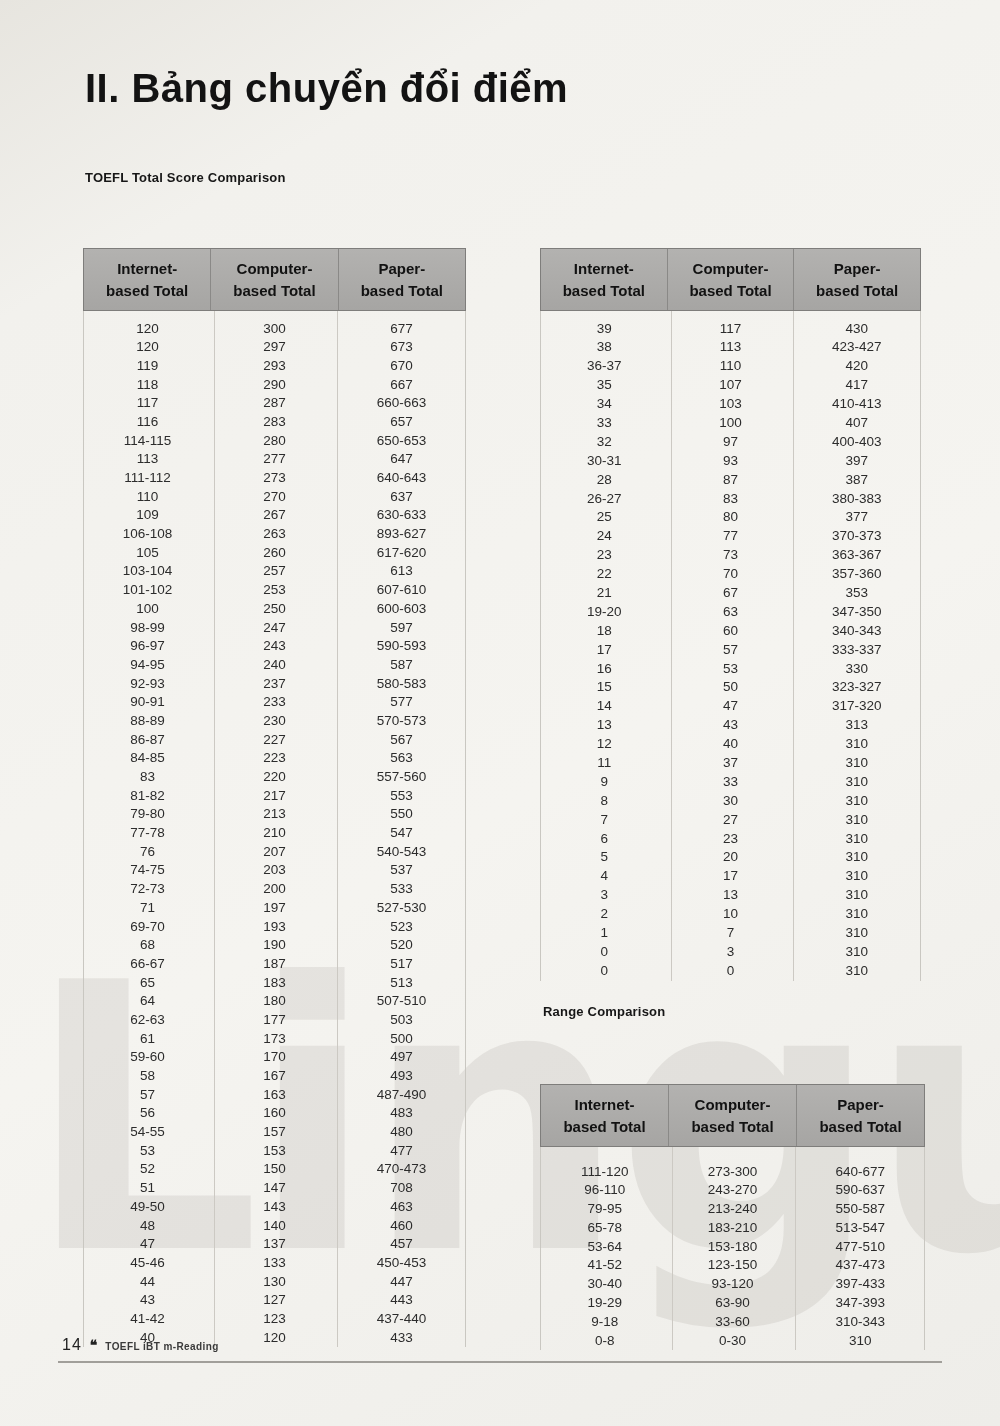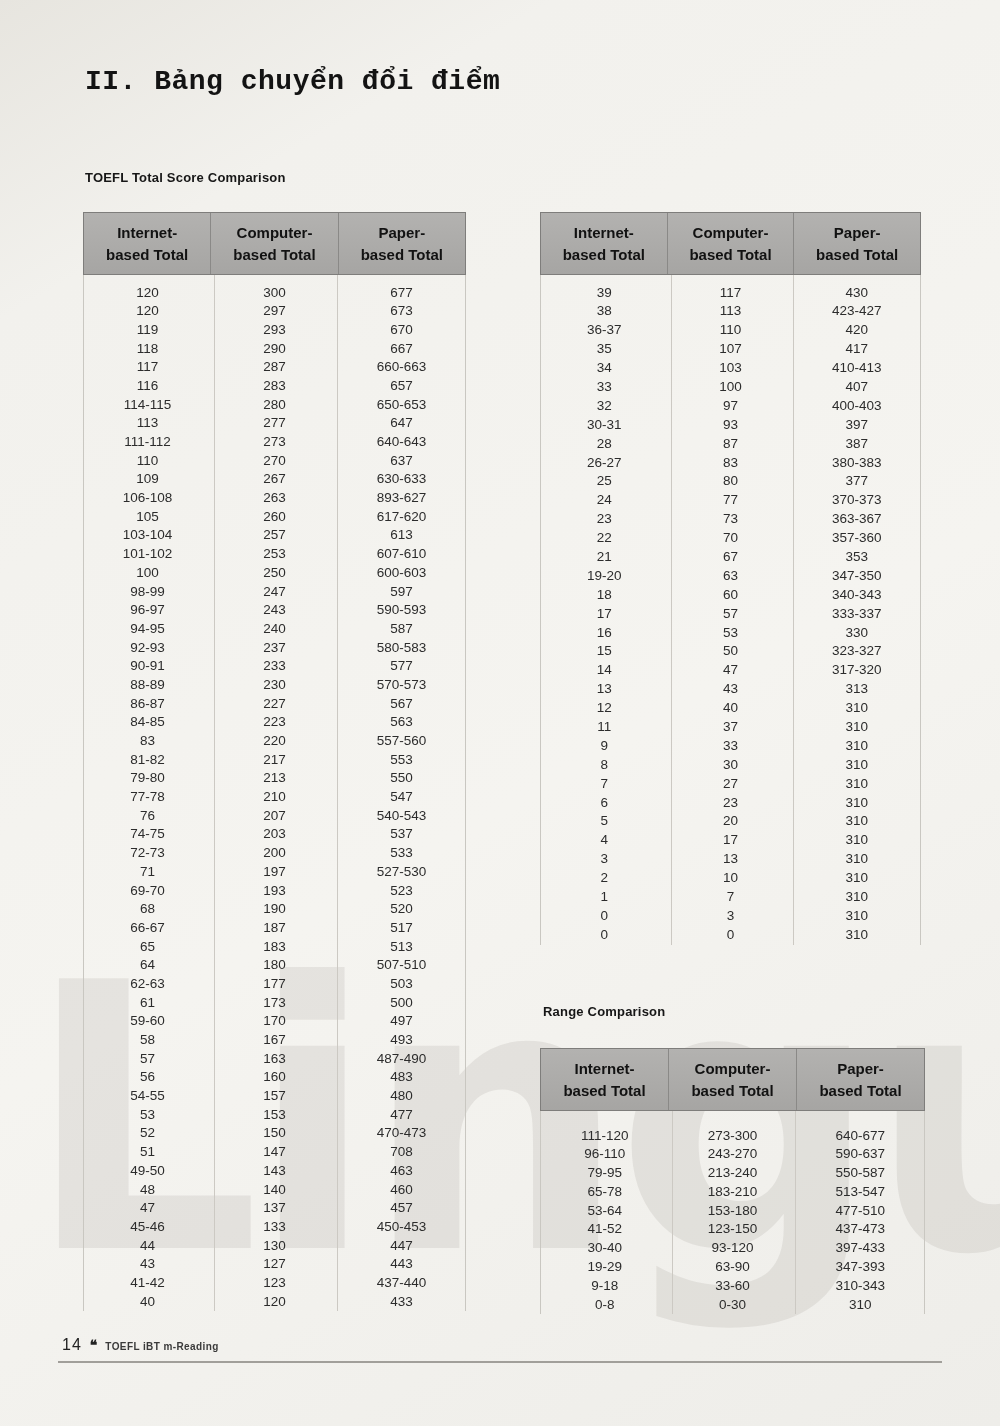--- a/index.html
+++ b/index.html
@@ -19,41 +19,42 @@
     font-size:370px; font-weight:bold;
     font-family:"DejaVu Sans", sans-serif;
     color:rgba(122,119,108,0.13);
     letter-spacing:-12px;
     z-index:0;
     white-space:nowrap;
     user-select:none;
   }
   .page-title {
     position:absolute; left:85px; top:66px; z-index:1;
-    font-family:Liberation Mono, monospace;
-    font-size:28px; font-weight:bold; color:#131313;
+    font-family:Liberation Sans, sans-serif;
+    font-size:40px; font-weight:bold; color:#131313;
     letter-spacing:0.5px;
   }
   .section-title {
     position:absolute; z-index:1;
     font-size:13px; font-weight:bold; color:#161616;
     letter-spacing:0.2px;
   }
   .section-title.score { left:85px; top:170px; }
   .section-title.range { left:543px; top:1004px; }
 
   .score-table { position:absolute; z-index:1; }
   .score-table.left  { left:83px;  top:212px; width:383px; }
   .score-table.right { left:540px; top:212px; width:381px; }
   .score-table.rangeT{ left:540px; top:1048px; width:385px; }
 
   .thead {
     display:flex;
     background:linear-gradient(180deg,#b3b2b0,#a6a5a3);
     border:1px solid #7e7d7b;
+    margin-top:36px;
   }
   .hcell {
     flex:1; text-align:center;
     padding:9px 0 8px;
     font-weight:bold; font-size:15px; color:#121212;
     line-height:1.45;
     border-left:1px solid #8a8987;
   }
   .hcell:first-child { border-left:none; }
 

